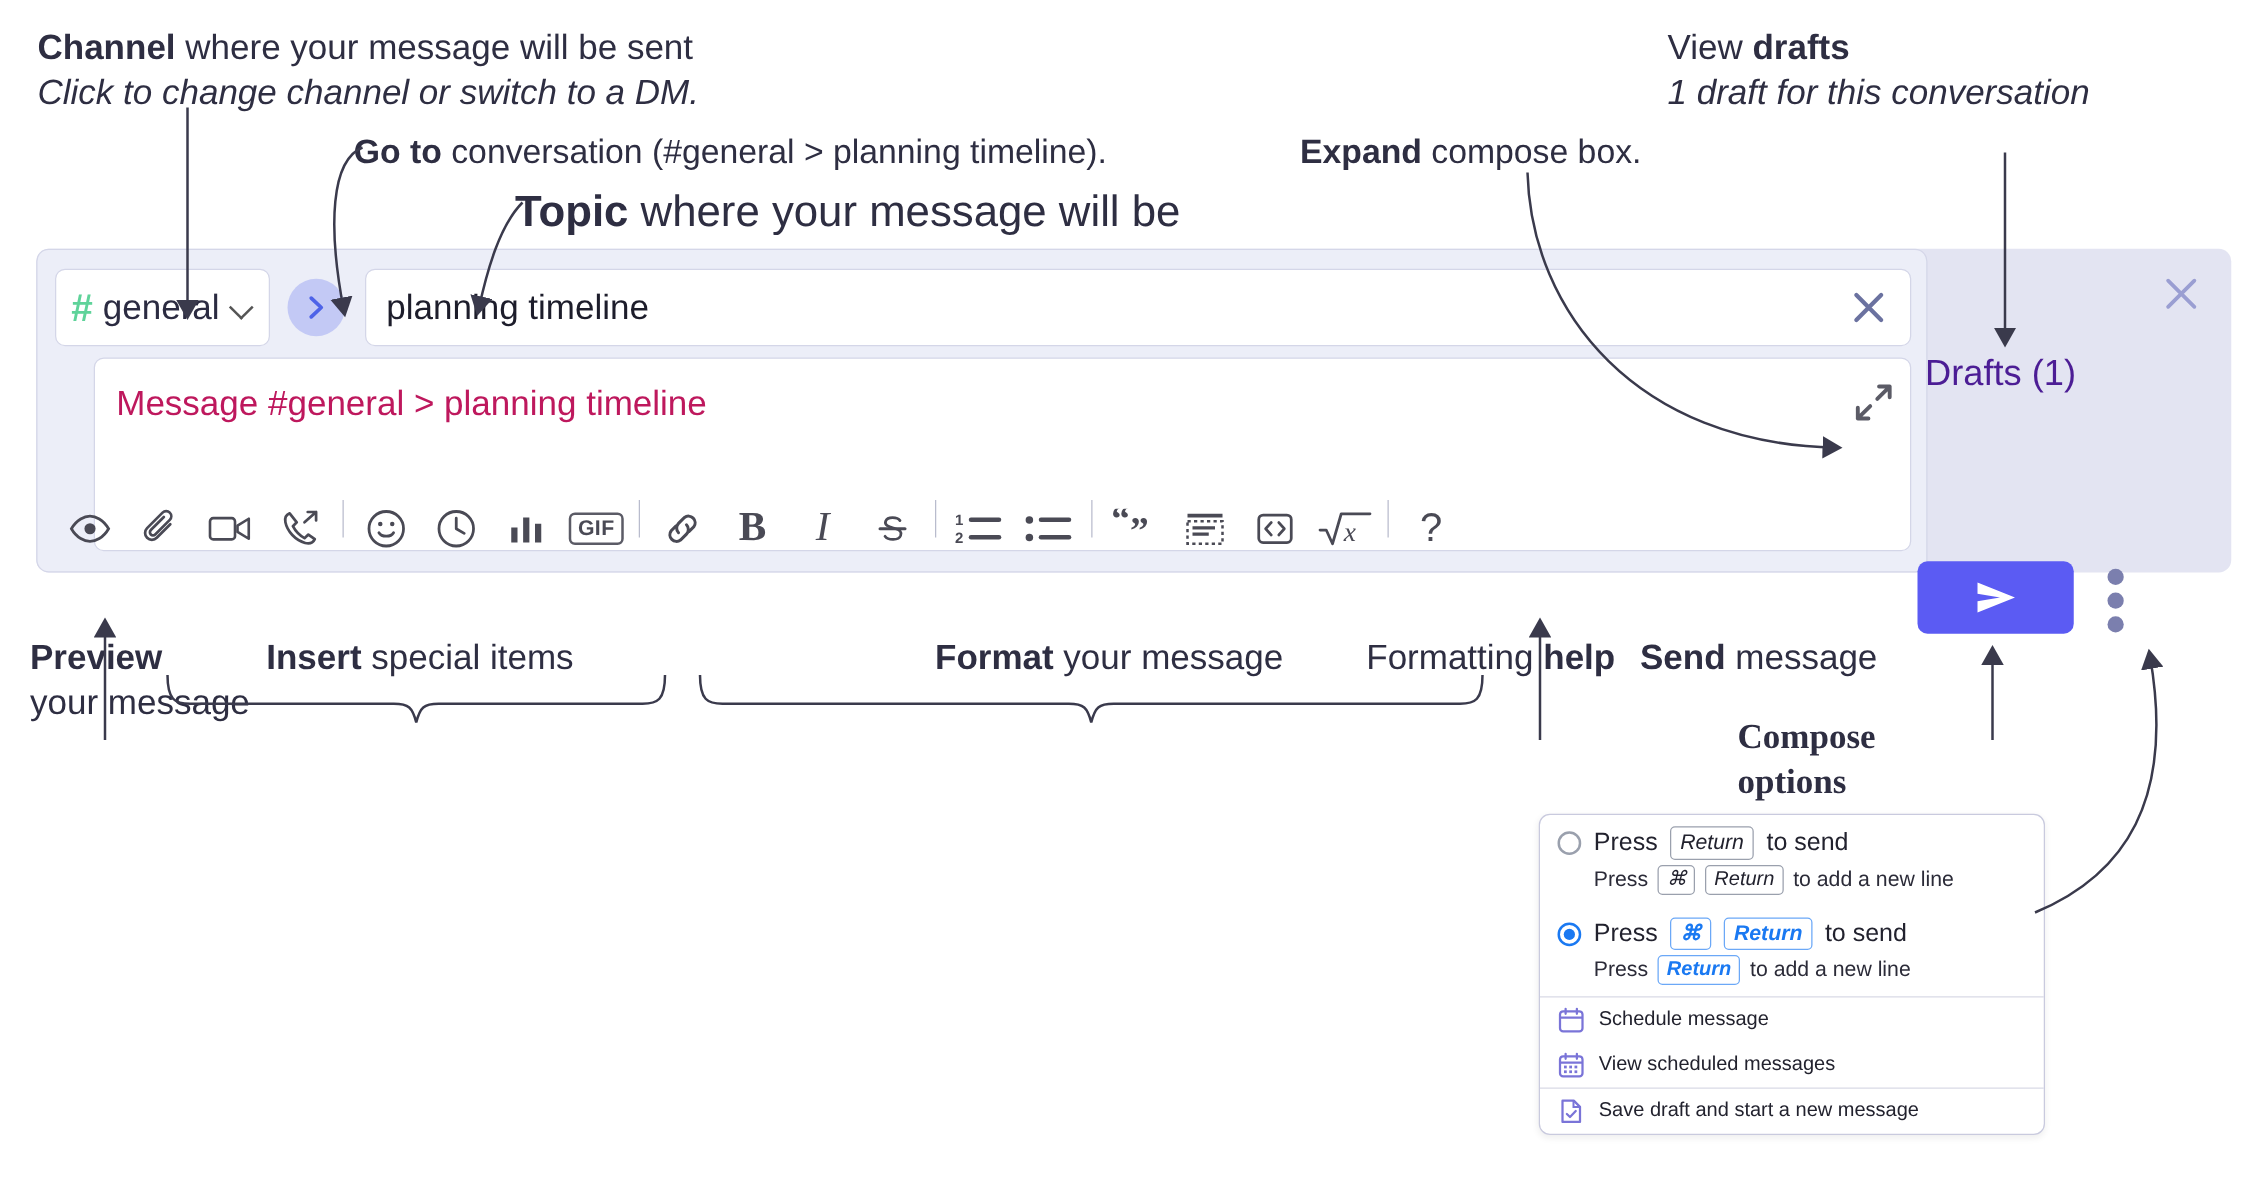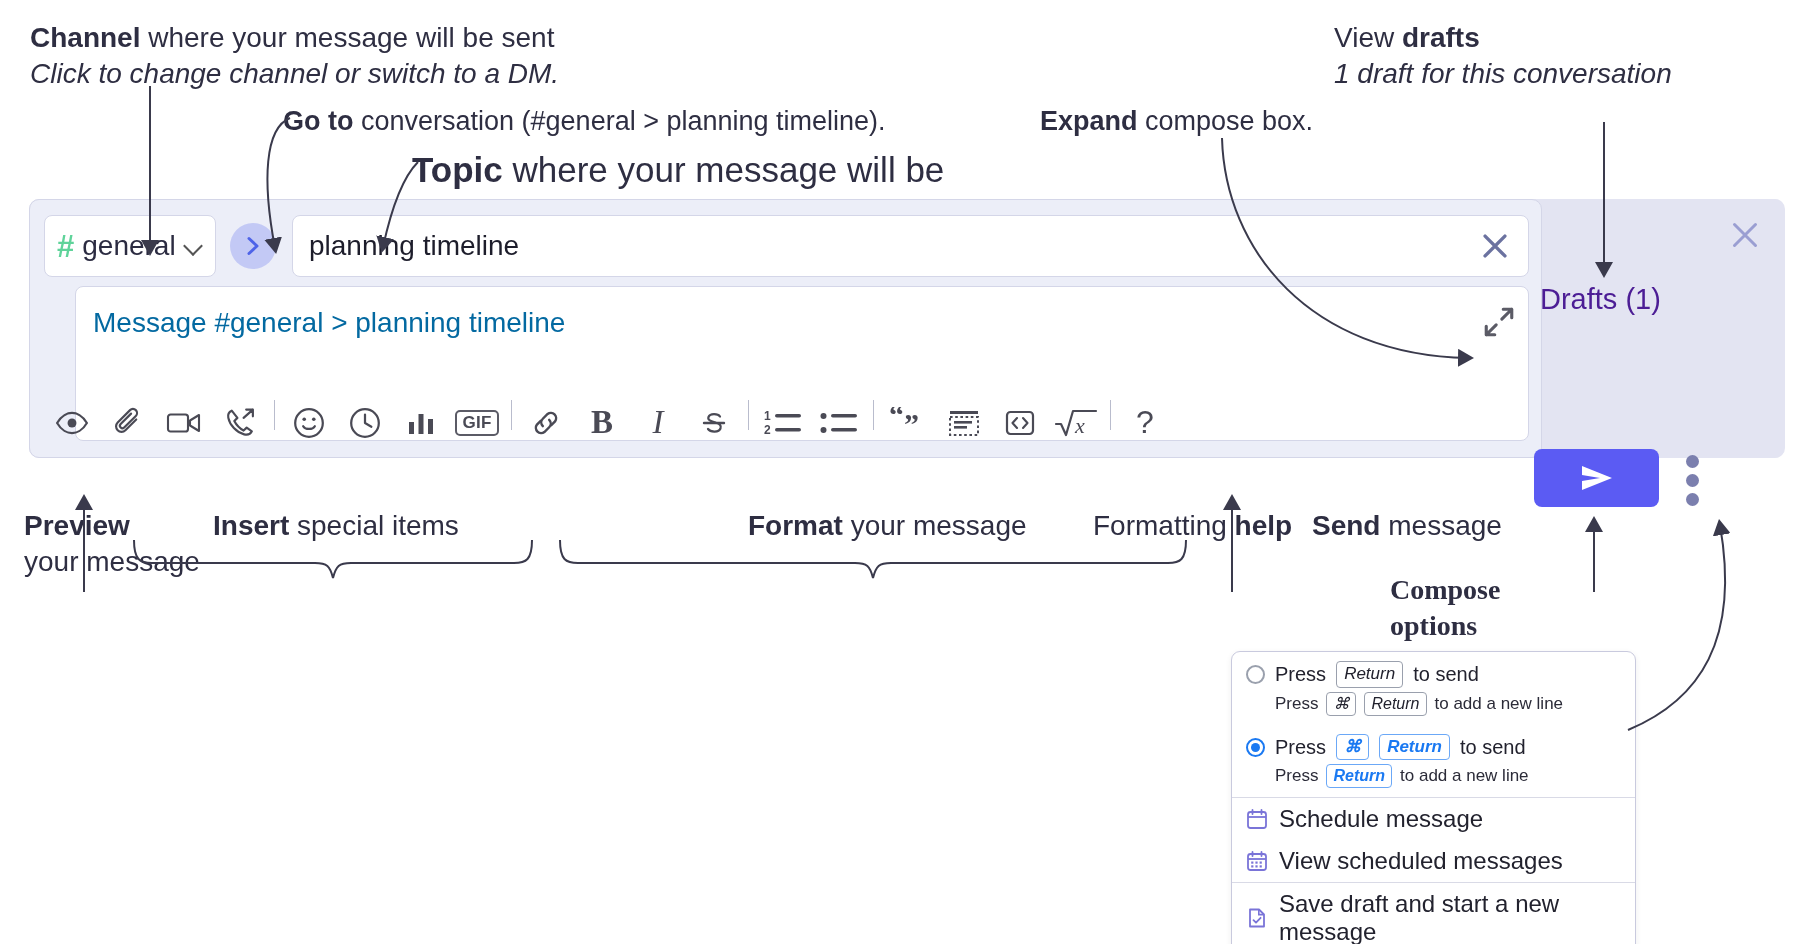--- a/index.html
+++ b/index.html
@@ -70,21 +70,21 @@
   }
   .topic-value { font-size:28px; color:#1d1d2b; flex:1; }
   .topic-clear { width:34px; height:34px; cursor:pointer; }
 
   
   .msgbox {
     position:absolute; left:45px; top:86px; width:1454px; height:155px;
     background:#ffffff; border:1px solid #d4d6e8; border-radius:8px;
   }
   .msg-placeholder {
-    position:absolute; left:17px; top:20px; font-size:28px; color:#0369a1;
+    position:absolute; left:17px; top:20px; font-size:28px; color:#be185d;
   }
   .expand-btn { position:absolute; right:12px; top:18px; width:34px; height:34px; cursor:pointer; }
 
   
   .toolbar {
     position:absolute; left:0; bottom:0; width:100%; height:57px;
     display:flex; align-items:flex-start; padding-left:14px; gap:0;
   }
   .tb { width:56px; height:45px; display:flex; align-items:center; justify-content:center; cursor:pointer; }
   .tb svg, .tb span { display:block; }
@@ -129,21 +129,21 @@
   }
   .sub-row { display:flex; align-items:center; gap:8px; padding:2px 14px 9px 43px; font-size:17px; color:#2b2b38; }
   .key {
     border:1px solid #9aa0ad; border-radius:4px; padding:1px 7px; font-size:17px;
     color:#22222e; background:#fff; line-height:1.35; display:inline-block;font-style:italic;
   }
   .key.sm { font-size:16px; padding:0px 6px; }
   .key.blue { border-color:#6ba8f7; color:#1a79f2; font-weight:700; }
   .key.blue-sm { border-color:#6ba8f7; color:#1a79f2; font-weight:700; font-size:16px; padding:0px 6px; }
   .mdiv { height:1px; background:#d9dae6; }
-  .mitem { display:flex; align-items:center; gap:11px; padding:7px 14px; cursor:pointer; font-size:24px; }
+  .mitem { display:flex; align-items:center; gap:11px; padding:7px 14px; cursor:pointer; font-size:16px; }
   .mitem svg { flex:none; }
 
   
   #lines { position:absolute; inset:0; pointer-events:none; }
 </style>
 </head>
 <body>
 
 <div class="canvas">
 

